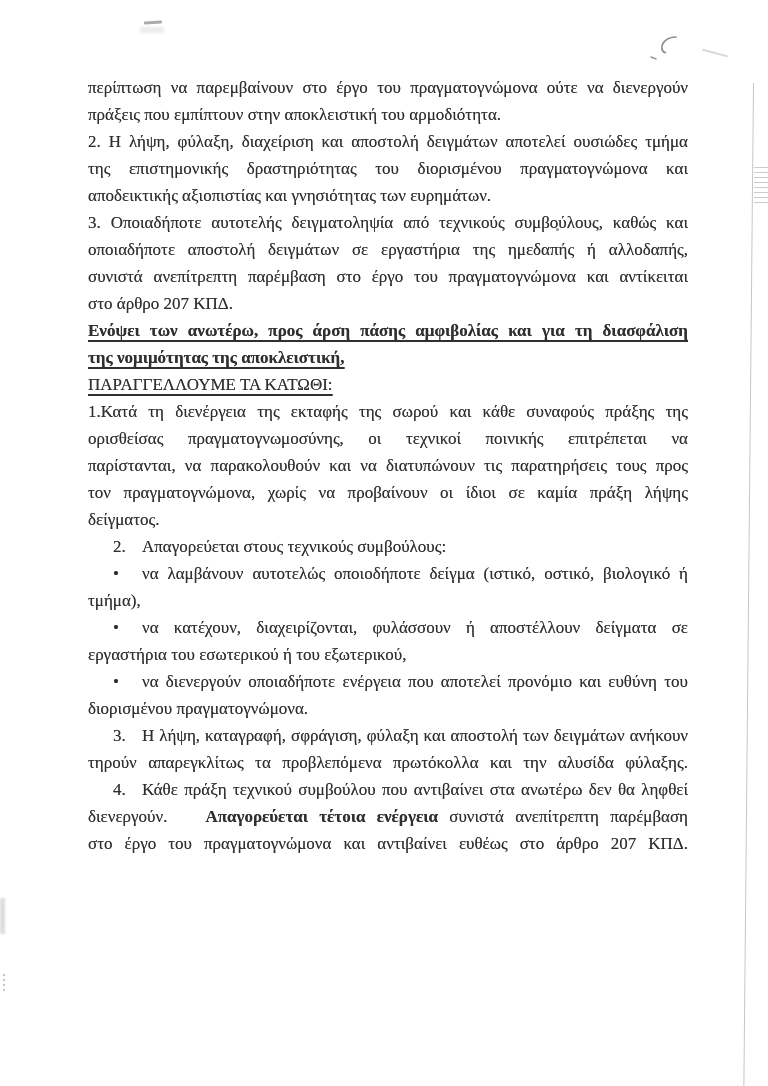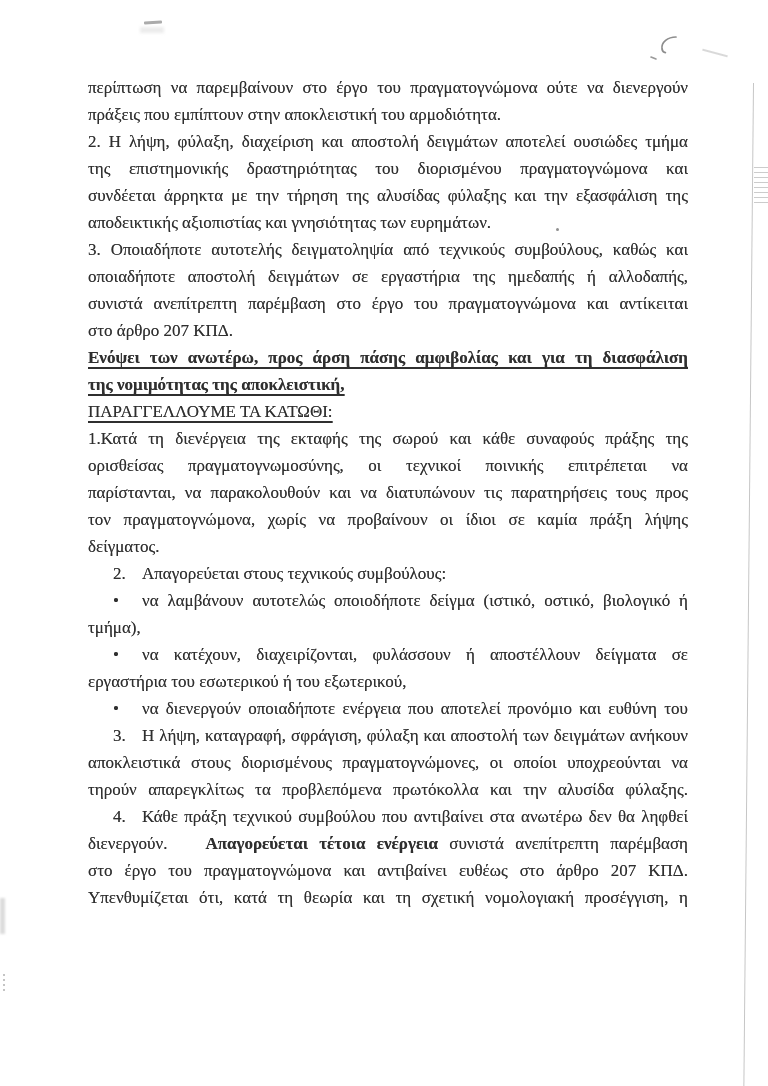--- a/index.html
+++ b/index.html
@@ -61,21 +61,20 @@
   <div class="artifact edge-hatch"></div>
   <div class="artifact speck-dot"></div>
   <div class="artifact left-smudge"></div>
   <div class="artifact left-dashes"></div>
 
   <main class="textcol">
       <div class="line j"><span>περίπτωση να παρεμβαίνουν στο έργο του πραγματογνώμονα ούτε να διενεργούν</span></div>
       <div class="line"><span>πράξεις που εμπίπτουν στην αποκλειστική του αρμοδιότητα.</span></div>
       <div class="line j"><span>2. Η λήψη, φύλαξη, διαχείριση και αποστολή δειγμάτων αποτελεί ουσιώδες τμήμα</span></div>
       <div class="line j"><span>της επιστημονικής δραστηριότητας του διορισμένου πραγματογνώμονα και</span></div>
-      <div class="line j"><span>συνδέεται άρρηκτα με την τήρηση της αλυσίδας φύλαξης και την εξασφάλιση της</span></div>
       <div class="line"><span>αποδεικτικής αξιοπιστίας και γνησιότητας των ευρημάτων.</span></div>
       <div class="line j"><span>3. Οποιαδήποτε αυτοτελής δειγματοληψία από τεχνικούς συμβούλους, καθώς και</span></div>
       <div class="line j"><span>οποιαδήποτε αποστολή δειγμάτων σε εργαστήρια της ημεδαπής ή αλλοδαπής,</span></div>
       <div class="line j"><span>συνιστά ανεπίτρεπτη παρέμβαση στο έργο του πραγματογνώμονα και αντίκειται</span></div>
       <div class="line"><span>στο άρθρο 207 ΚΠΔ.</span></div>
       <div class="line j u b"><span>Ενόψει των ανωτέρω, προς άρση πάσης αμφιβολίας και για τη διασφάλιση</span></div>
       <div class="line u b"><span>της νομιμότητας της αποκλειστική,</span></div>
       <div class="line u"><span>ΠΑΡΑΓΓΕΛΛΟΥΜΕ ΤΑ ΚΑΤΩΘΙ:</span></div>
       <div class="line j"><span>1.Κατά τη διενέργεια της εκταφής της σωρού και κάθε συναφούς πράξης της</span></div>
       <div class="line j"><span>ορισθείσας πραγματογνωμοσύνης, οι τεχνικοί ποινικής επιτρέπεται να</span></div>
@@ -93,27 +92,26 @@
       <div class="line"><span>τμήμα),</span></div>
       <div class="line j flex">
         <span class="marker">•</span>
         <span class="ltext"><span>να κατέχουν, διαχειρίζονται, φυλάσσουν ή αποστέλλουν δείγματα σε</span></span>
       </div>
       <div class="line"><span>εργαστήρια του εσωτερικού ή του εξωτερικού,</span></div>
       <div class="line j flex">
         <span class="marker">•</span>
         <span class="ltext"><span>να διενεργούν οποιαδήποτε ενέργεια που αποτελεί προνόμιο και ευθύνη του</span></span>
       </div>
+      <div class="line"><span>διορισμένου πραγματογνώμονα.</span></div>
       <div class="line j flex">
         <span class="marker">3.</span>
         <span class="ltext"><span>Η λήψη, καταγραφή, σφράγιση, φύλαξη και αποστολή των δειγμάτων ανήκουν</span></span>
       </div>
-      <div class="line j"><span>αποκλειστικά στους διορισμένους πραγματογνώμονες, οι οποίοι υποχρεούνται να</span></div>
       <div class="line j"><span>τηρούν απαρεγκλίτως τα προβλεπόμενα πρωτόκολλα και την αλυσίδα φύλαξης.</span></div>
       <div class="line j flex">
         <span class="marker">4.</span>
         <span class="ltext"><span>Κάθε πράξη τεχνικού συμβούλου που αντιβαίνει στα ανωτέρω δεν θα ληφθεί</span></span>
       </div>
       <div class="line j"><span>διενεργούν.</span><span class="gap" style="width: 38px;"></span><span class="sb">Απαγορεύεται τέτοια ενέργεια</span><span> συνιστά ανεπίτρεπτη παρέμβαση</span></div>
       <div class="line j"><span>στο έργο του πραγματογνώμονα και αντιβαίνει ευθέως στο άρθρο 207 ΚΠΔ.</span></div>
-      <div class="line j"><span>Υπενθυμίζεται ότι, κατά τη θεωρία και τη σχετική νομολογιακή προσέγγιση, η</span></div>
     </main>
 </div>
 
 </body></html>

